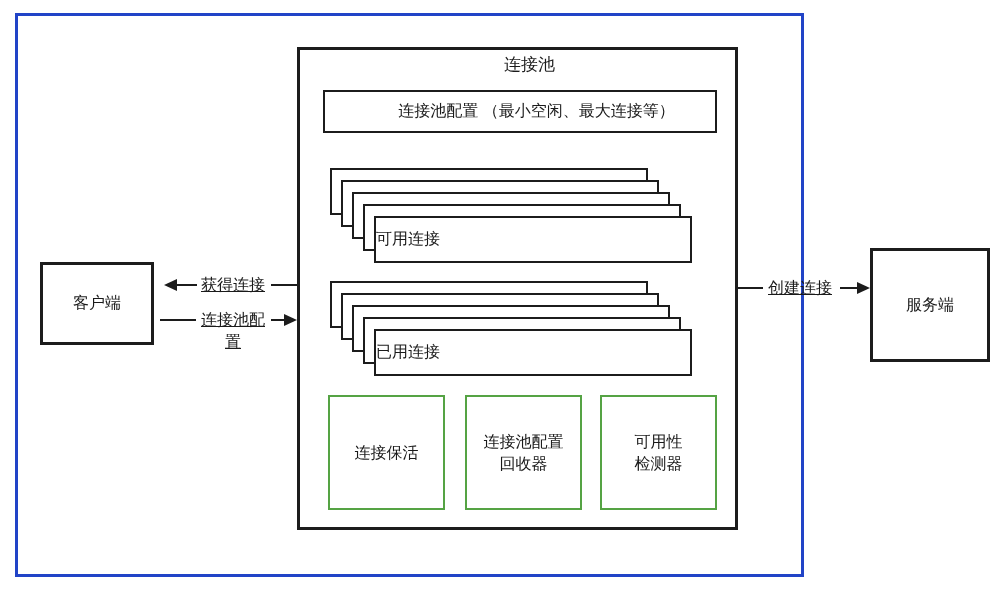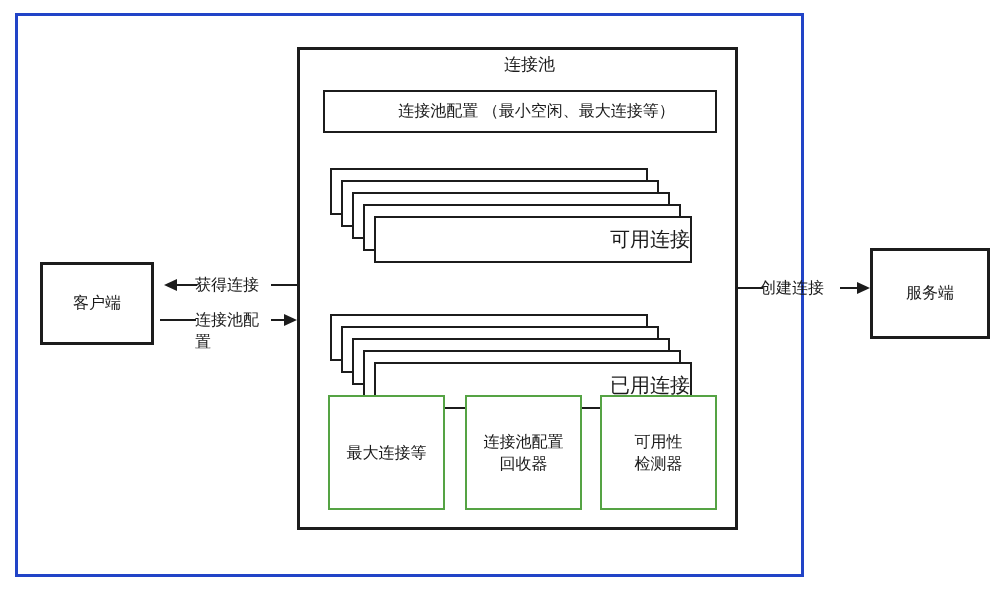--- a/index.html
+++ b/index.html
@@ -51,22 +51,22 @@
     padding-left: 33px;
   }
 
   
   .stack-layer {
     width: 318px; height: 47px;
     border: 2px solid #1c1c1c;
     background: #ffffff;
   }
   .stack-front {
-    display: flex; align-items: center; justify-content: flex-end;
-    font-size: 20px;
+    display: flex; align-items: center; justify-content: flex-start;
+    font-size: 16px;
   }
 
   
   .component-box {
     width: 117px; height: 115px;
     top: 395px;
     border: 2px solid #55a344;
     background: #ffffff;
     display: flex; align-items: center; justify-content: center;
     text-align: center;
@@ -76,29 +76,30 @@
   }
 
   
   .node-box {
     border: 3px solid #1c1c1c;
     background: #ffffff;
     display: flex; align-items: center; justify-content: center;
     font-size: 16px;
   }
   .client-box { left: 40px; top: 262px; width: 114px; height: 83px; }
-  .server-box { left: 870px; top: 248px; width: 120px; height: 91px; align-items: center; }
+  .server-box { left: 870px; top: 248px; width: 120px; height: 114px; align-items: center; }
 
   
   .hline { height: 2px; background: #1c1c1c; }
   .arrow-label {
     height: 22px; line-height: 22px;
-    text-align: left;
+    text-align: center;
     font-size: 16px;
     background: transparent;
+    text-decoration: underline;
   }
   .head-left {
     width: 0; height: 0;
     border-top: 6px solid transparent;
     border-bottom: 6px solid transparent;
     border-right: 13px solid #1c1c1c;
   }
   .head-right {
     width: 0; height: 0;
     border-top: 6px solid transparent;
@@ -121,31 +122,31 @@
 <div class="abs" style="left:330px; top:168px; width:365px; height:95px;">
   <div class="abs stack-layer" style="left:0px;  top:0px;"></div>
   <div class="abs stack-layer" style="left:11px; top:12px;"></div>
   <div class="abs stack-layer" style="left:22px; top:24px;"></div>
   <div class="abs stack-layer" style="left:33px; top:36px;"></div>
   <div class="abs stack-layer stack-front" style="left:44px; top:48px;">
     <span>可用连接</span>
   </div>
 </div>
 
-<div class="abs" style="left:330px; top:281px; width:365px; height:116px;margin-top:33px;">
+<div class="abs" style="left:330px; top:281px; width:365px; height:116px;">
   <div class="abs stack-layer" style="left:0px;  top:0px;"></div>
   <div class="abs stack-layer" style="left:11px; top:12px;"></div>
   <div class="abs stack-layer" style="left:22px; top:24px;"></div>
   <div class="abs stack-layer" style="left:33px; top:36px;"></div>
   <div class="abs stack-layer stack-front" style="left:44px; top:48px;">
     <span>已用连接</span>
   </div>
 </div>
 
-<div class="abs component-box" style="left:328px;">最大连接等</div>
+<div class="abs component-box" style="left:328px;">连接保活</div>
 <div class="abs component-box" style="left:465px;">连接池配置
 回收器</div>
 <div class="abs component-box" style="left:600px;">可用性
 检测器</div>
 
 <div class="abs node-box client-box">
   <span>客户端</span>
 </div>
 
 <div class="abs node-box server-box">

